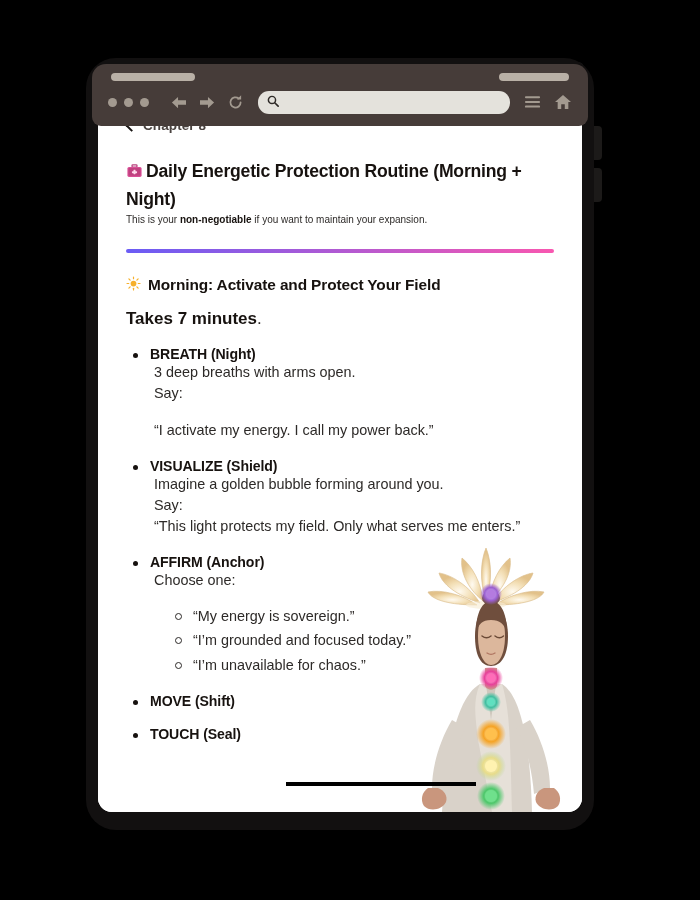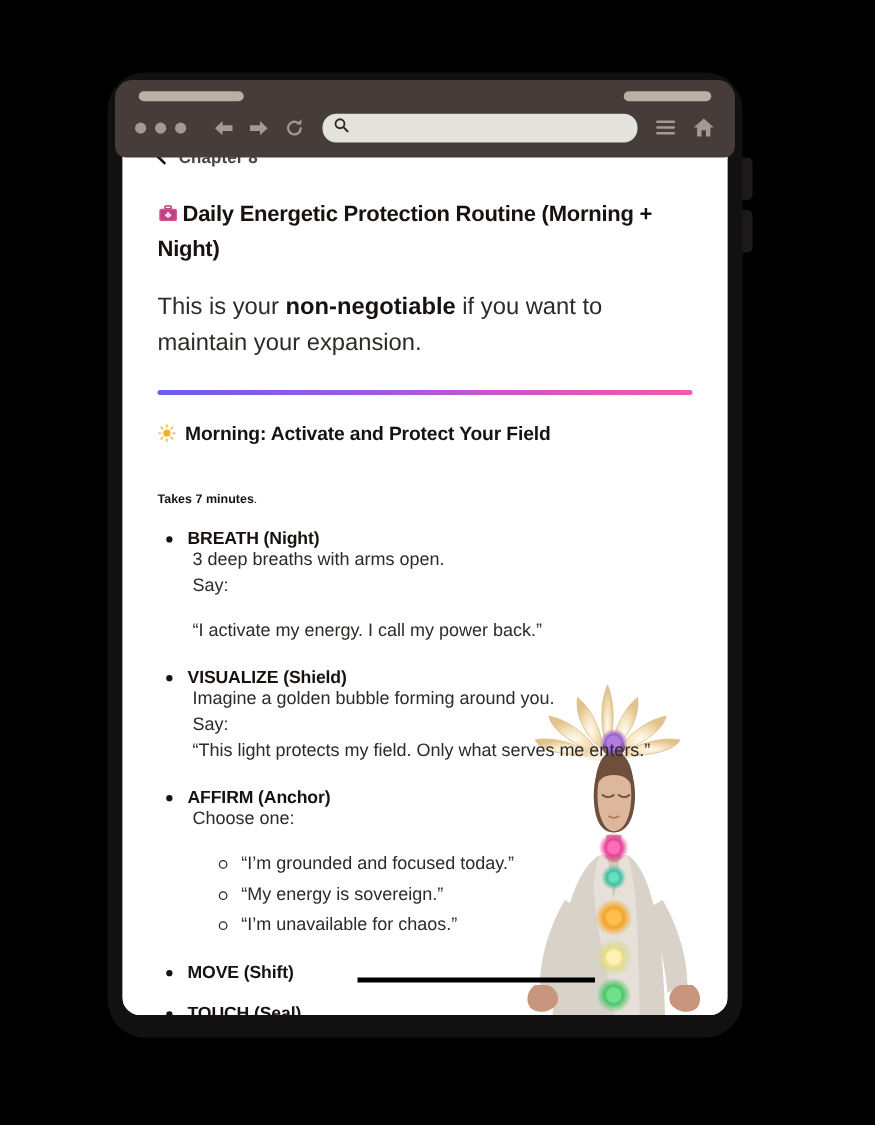--- a/index.html
+++ b/index.html
@@ -87,22 +87,21 @@
     color: #17120f;
     letter-spacing: -.2px;
   }
   .title-emoji {
     display: inline-block;
     vertical-align: -3px;
     margin-right: 3px;
   }
 
   p.lede {
-    margin-top: 19px;
-    font-size: 19px;
+    font-size: 10px;
     line-height: 1.55;
     color: #2d2a28;
   }
   p.lede b { font-weight: 700; color: #17120f; }
 
   .divider {
     margin-top: 22px;
     height: 4px;
     border-radius: 3px;
     width: 100%;
@@ -113,22 +112,22 @@
     font-size: 15.4px;
     font-weight: 700;
     color: #17120f;
     display: flex;
     align-items: flex-start;
     gap: 7px;
     letter-spacing: -.1px;
   }
 
   p.takes {
-    margin-top: 35px;
-    font-size: 10px;
+    margin-top: 14px;
+    font-size: 17px;
     color: #2d2a28;
   }
   p.takes b { font-weight: 700; color: #17120f; }
 
   ul.steps {
     margin-top: 17px;
     list-style: none;
     position: relative;
     z-index: 3;
   }
@@ -350,22 +349,22 @@
           <li>
             <div class="step-head">VISUALIZE (Shield)</div>
             <div class="step-line">Imagine a golden bubble forming around you.</div>
             <div class="step-line">Say:</div>
             <div class="step-quote">“This light protects my field. Only what serves me enters.”</div>
           </li>
           <li>
             <div class="step-head">AFFIRM (Anchor)</div>
             <div class="step-line">Choose one:</div>
             <ul class="sub-steps">
+              <li>“My energy is sovereign.”</li>
               <li>“I’m grounded and focused today.”</li>
-              <li>“My energy is sovereign.”</li>
               <li>“I’m unavailable for chaos.”</li>
             </ul>
           </li>
           <li>
             <div class="step-head">MOVE (Shift)</div>
           </li>
           <li>
             <div class="step-head">TOUCH (Seal)</div>
           </li>
         </ul>

